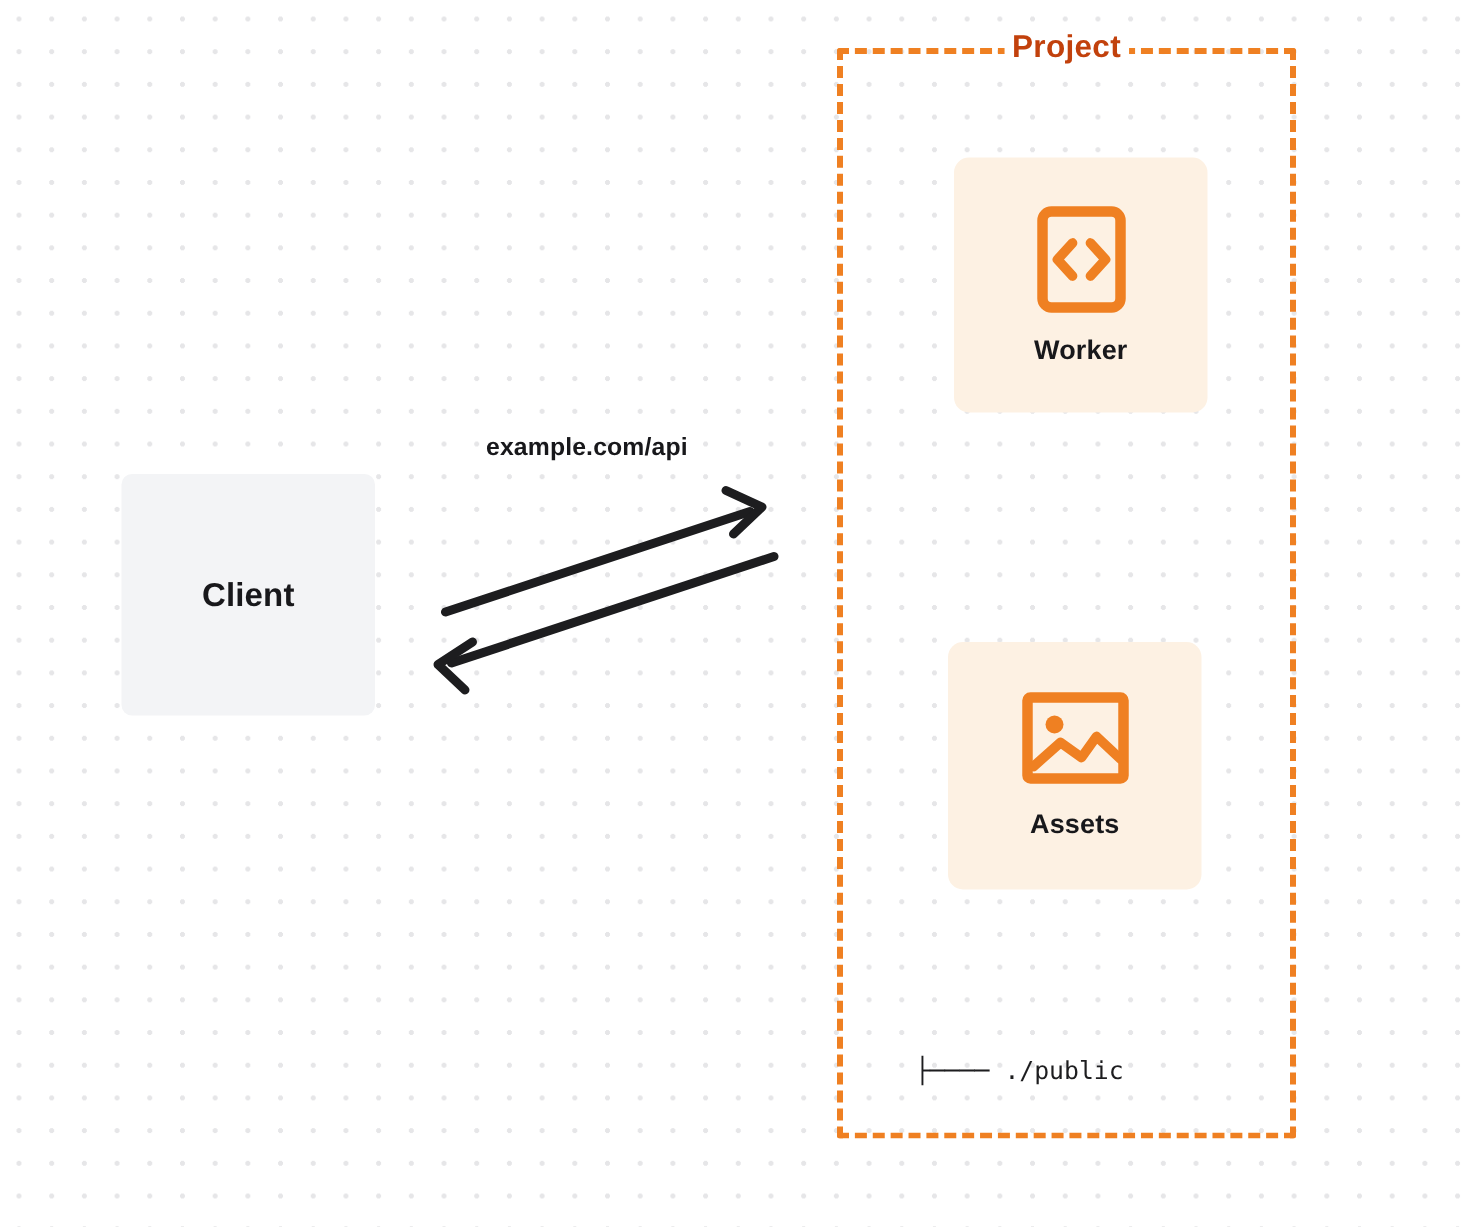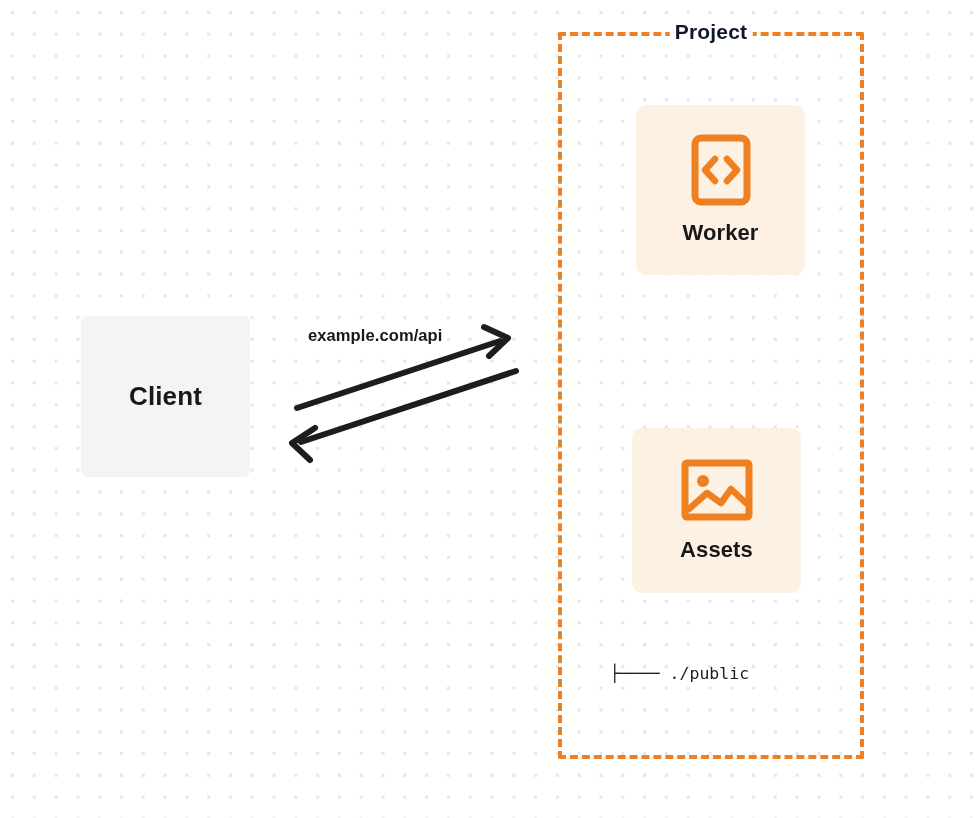--- a/index.html
+++ b/index.html
@@ -33,21 +33,21 @@
     top: 316px;
     width: 169px;
     height: 161px;
     background-color: #f3f4f6;
     border-radius: 7px;
     display: flex;
     align-items: center;
     justify-content: center;
   }
   #client-node .node-title {
-    font-size: 26px;
+    font-size: 22px;
     font-weight: bold;
     color: #18181b;
     letter-spacing: 0.1px;
   }
 
   
   #project-group {
     position: absolute;
     left: 558px;
     top: 32px;
@@ -59,21 +59,21 @@
   }
   #project-label {
     position: absolute;
     left: 50%;
     top: -16px;
     transform: translateX(-50%);
     background-color: #ffffff;
     padding: 0 5px;
     font-size: 21px;
     font-weight: bold;
-    color: #0f172a;
+    color: #c2410c;
     white-space: nowrap;
     letter-spacing: 0.2px;
   }
 
   
   .service-card {
     position: absolute;
     background-color: #fdf1e3;
     border-radius: 10px;
     display: flex;
@@ -93,62 +93,61 @@
     width: 169px;
     height: 165px;
   }
   .service-card .card-icon {
     display: block;
     line-height: 0;
   }
   #worker-card .card-icon { margin-bottom: 14px; }
   #assets-card .card-icon { margin-bottom: 16px; }
   .service-card .card-title {
-    font-size: 22px;
+    font-size: 18px;
     font-weight: bold;
     color: #18181b;
     letter-spacing: 0.1px;
   }
 
   
   #assets-file-tree {
     position: absolute;
     left: 48px;
     top: 585px;
     width: 250px;
     font-family: "DejaVu Sans Mono", monospace;
     font-size: 16.5px;
     line-height: 21px;
     color: #1d1d1f;
     white-space: pre;
     font-weight: 500;
   }
-  #assets-file-tree .tree-row { display: block; }
+  #assets-file-tree .tree-row { display: block; margin-top: 40px; }
 
   
   #arrow-layer {
     position: absolute;
     left: 0;
     top: 0;
     width: 980px;
     height: 818px;
     pointer-events: none;
   }
 
   
   #request-label {
     position: absolute;
-    left: 308px;
+    left: 324px;
     top: 289px;
     font-size: 16.5px;
     font-weight: bold;
     color: #18181b;
     letter-spacing: 0.1px;
     white-space: nowrap;
-    margin-top: 37px;
   }
 </style>
 </head>
 <body>
 
 <div id="diagram-canvas">
 
   <div id="client-node">
     <span class="node-title">Client</span>
   </div>

